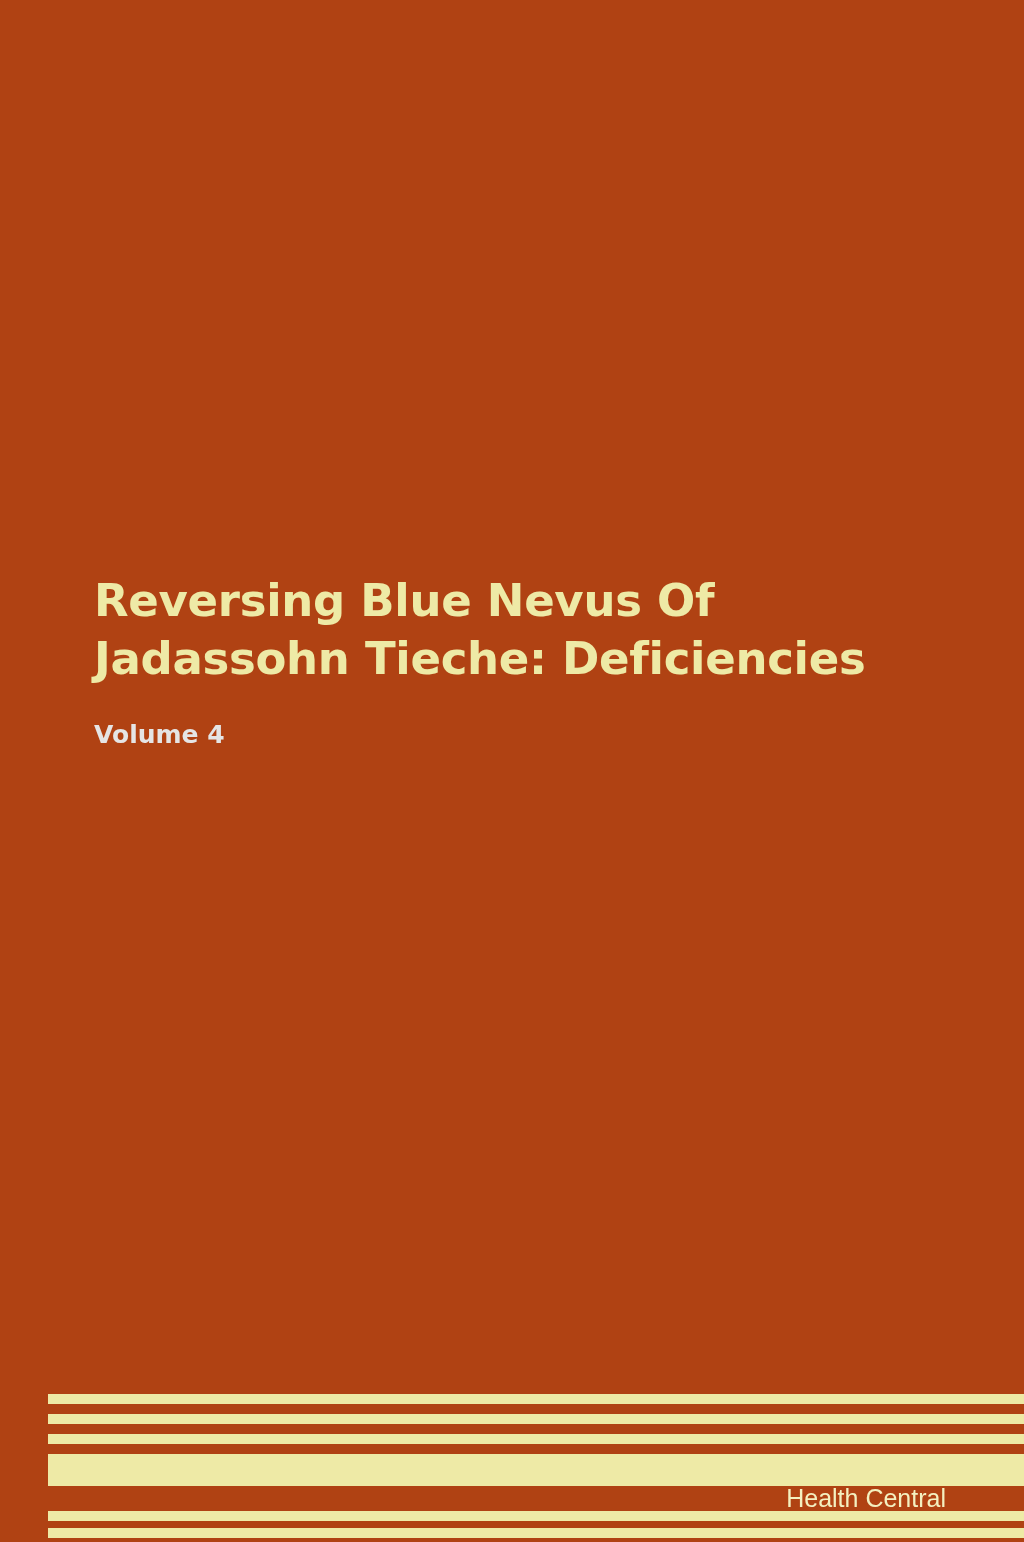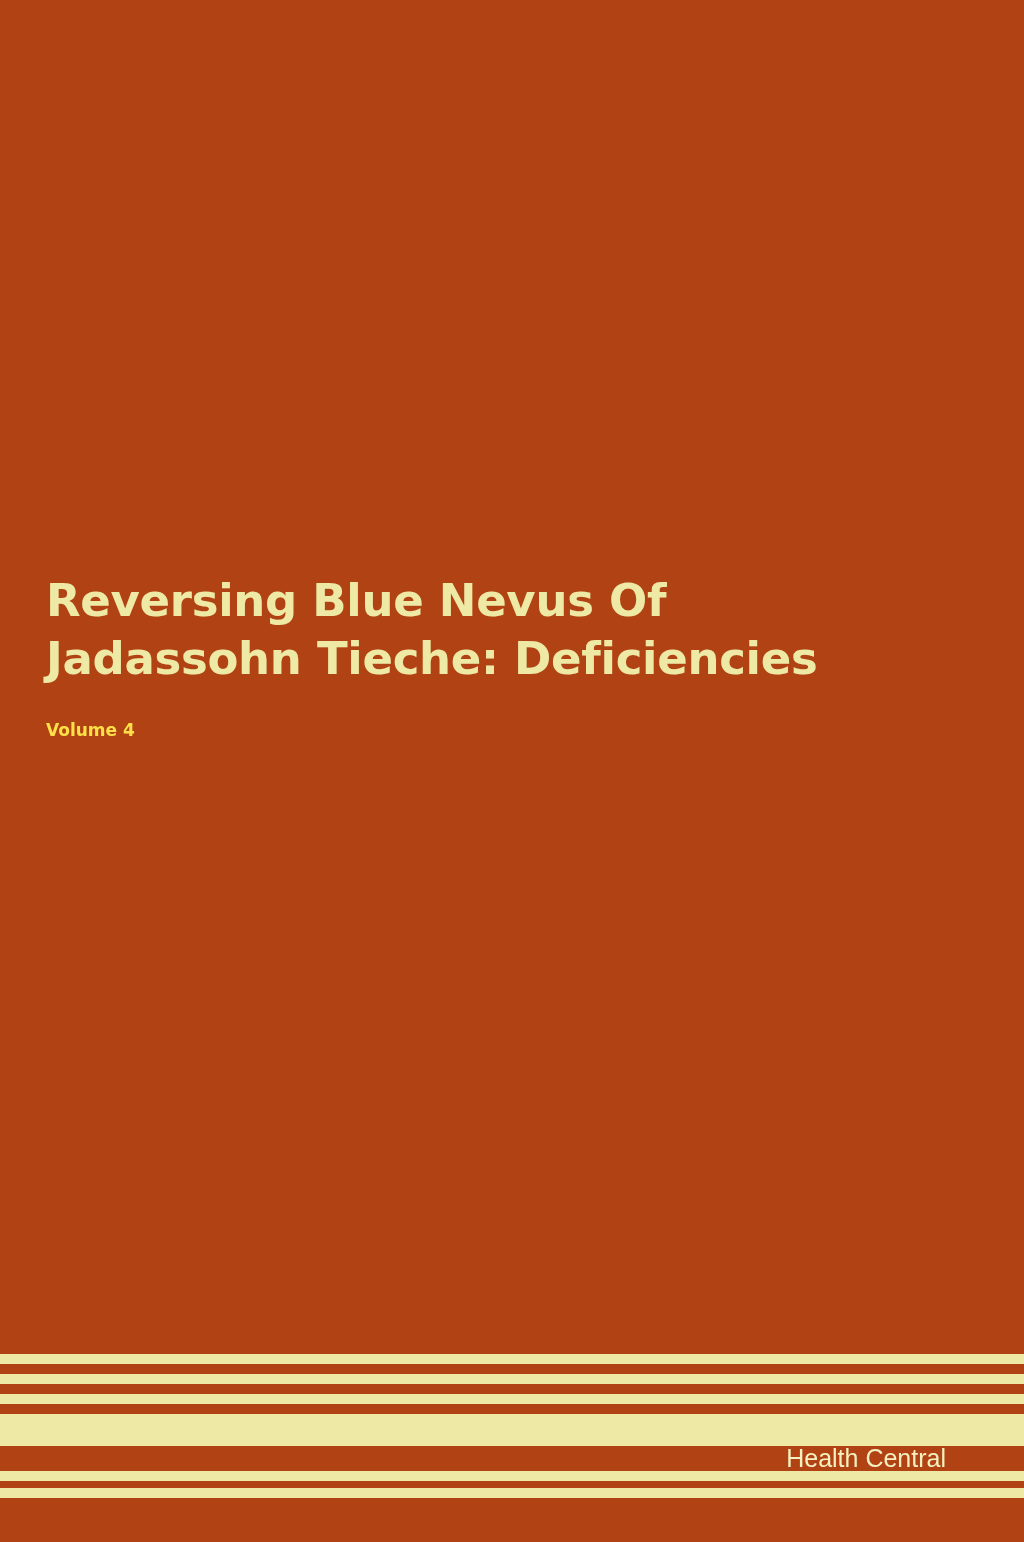--- a/index.html
+++ b/index.html
@@ -11,20 +11,21 @@
     height: 1542px;
     background: #b04213;
     font-family: "Liberation Sans", sans-serif;
     overflow: hidden;
     position: relative;
   }
   .cover {
     position: absolute;
     inset: 0;
     background: #b04213;
+    margin-left: 48px;
   }
   .text-block {
     position: absolute;
     left: 46px;
     top: 572px;
     width: 900px;
   }
   .title {
     color: #eeeaa6;
     font-family: "DejaVu Sans", sans-serif;
@@ -37,32 +38,32 @@
   }
   .subtitle {
     color: #eeeaa6;
     font-family: "Liberation Serif", serif;
     font-size: 28.5px;
     line-height: 1.33;
     margin: 12px 0 0 0;
     max-width: 870px;
   }
   .volume {
-    color: #fde047;
+    color: #e5e5e5;
     font-family: "DejaVu Sans", sans-serif;
     font-weight: bold;
-    font-size: 17px;
+    font-size: 25px;
     margin: 33px 0 0 0;
   }
   .stripes {
     position: absolute;
     left: 0;
     right: 0;
     bottom: 0;
-    height: 188px;
+    height: 148px;
   }
   .stripe {
     position: absolute;
     left: 0;
     right: 0;
     background: #eeeaa6;
   }
   .s1 { top: 0px;   height: 10px; }
   .s2 { top: 20px;  height: 10px; }
   .s3 { top: 40px;  height: 10px; }

